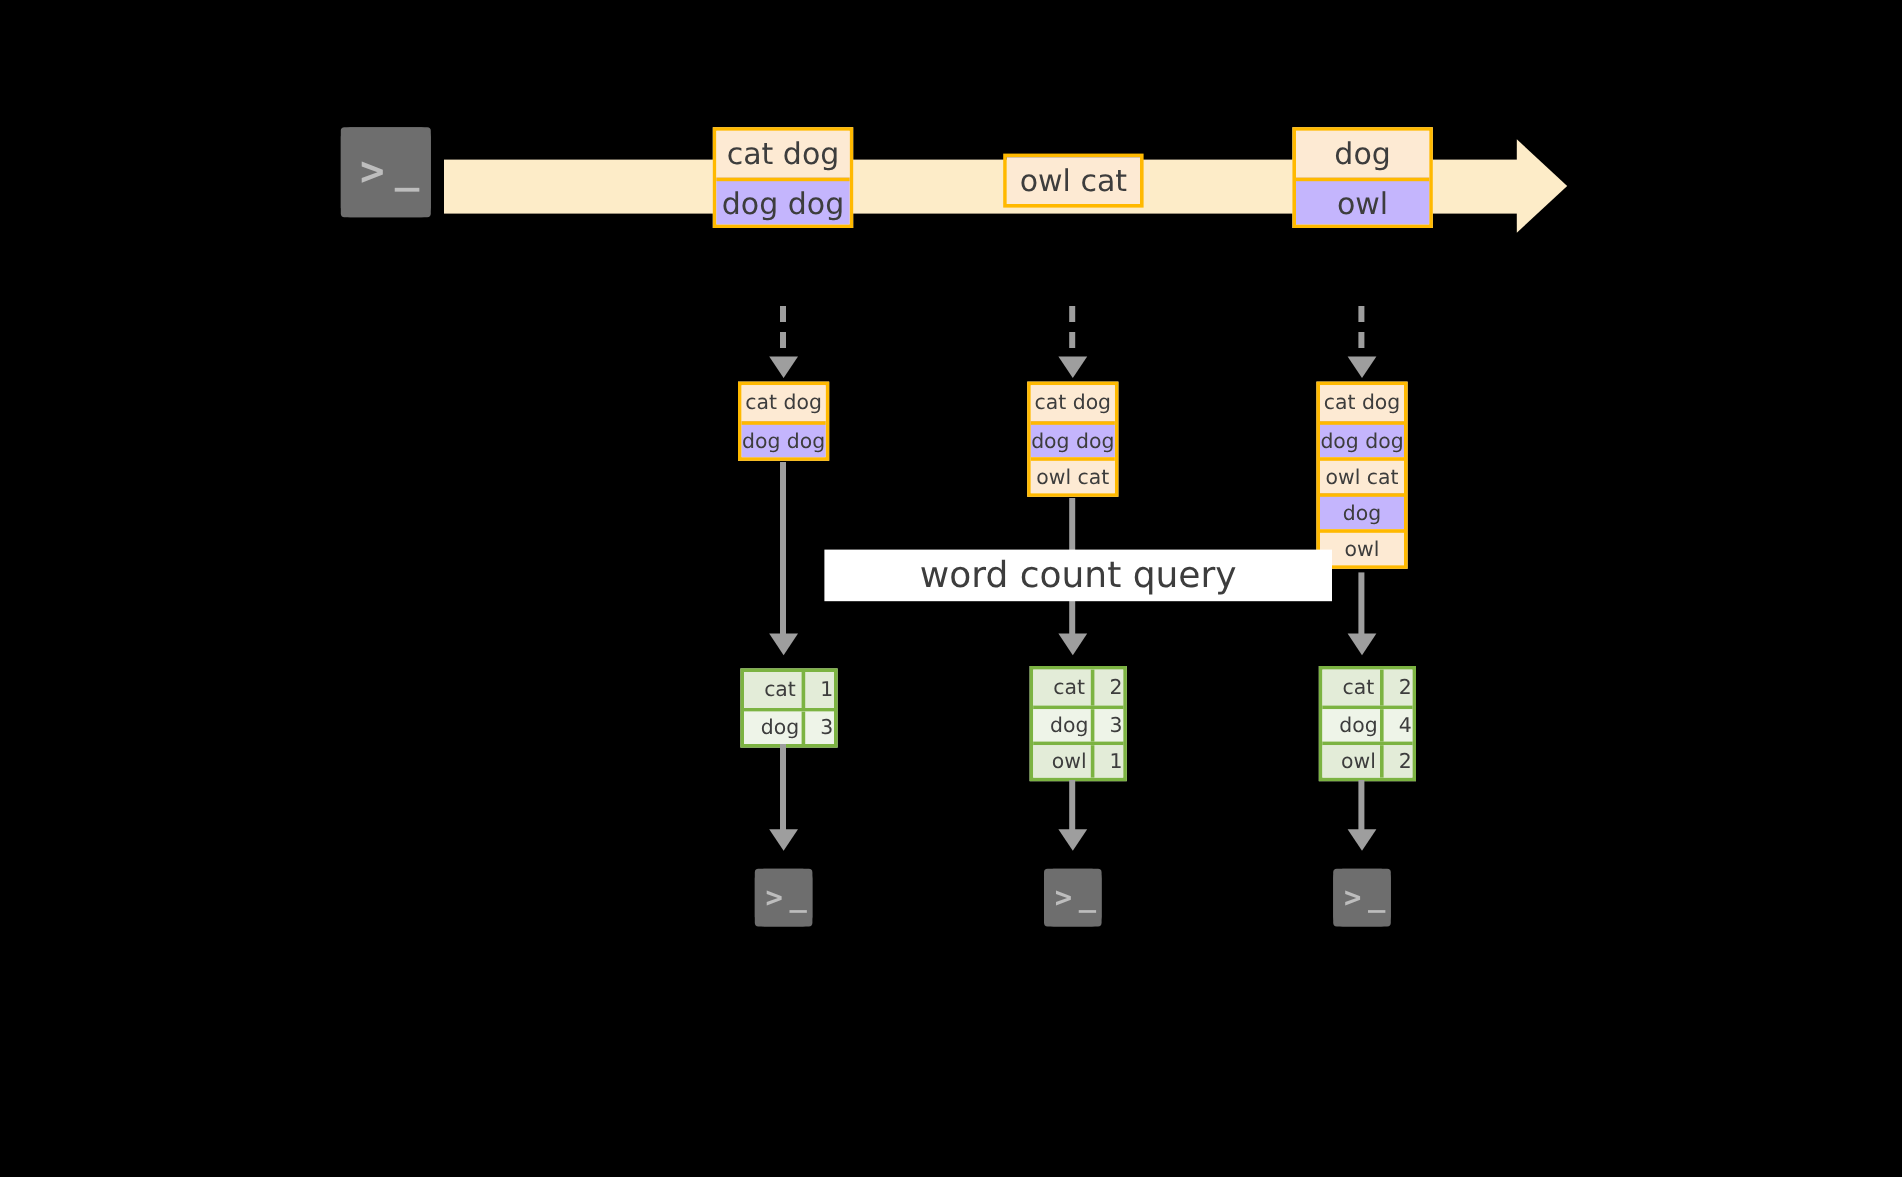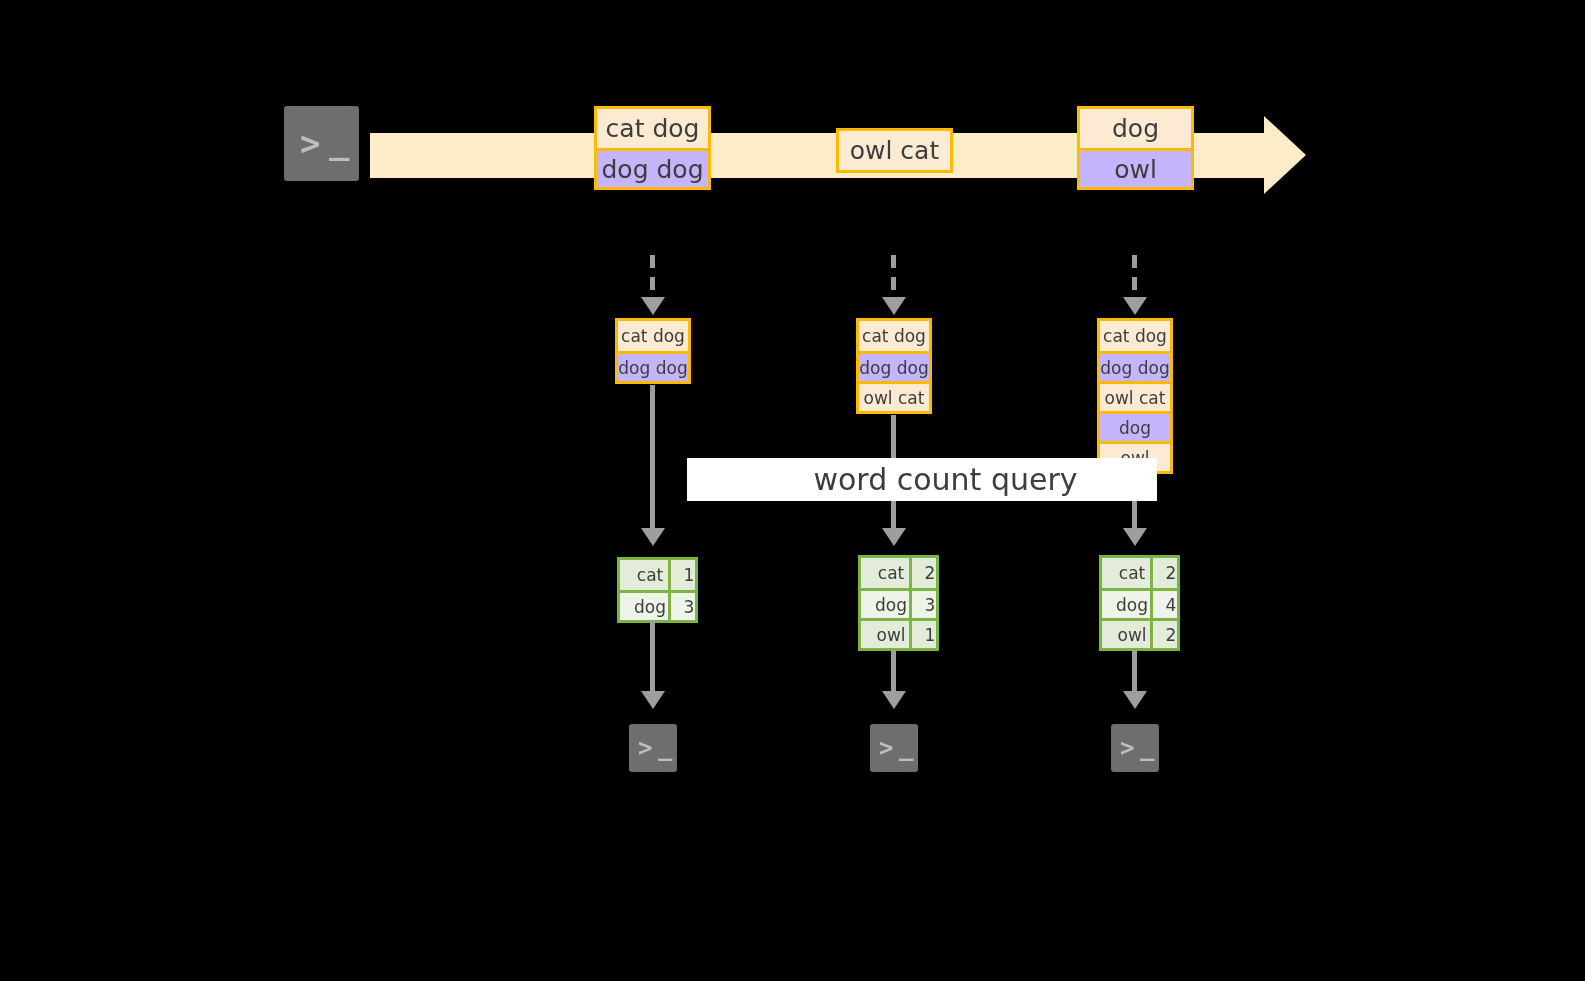--- a/index.html
+++ b/index.html
@@ -141,21 +141,20 @@
     border-top: 18px solid #9e9e9e;
   }
 
   
   .banner {
     position: absolute;
     background: #ffffff;
     display: flex;
     align-items: center;
     justify-content: center;
-    padding-left: 47px;
   }
   .banner span {
     font-size: 30px;
     color: #3d3d3d;
     white-space: nowrap;
   }
 </style>
 </head>
 <body>
 

